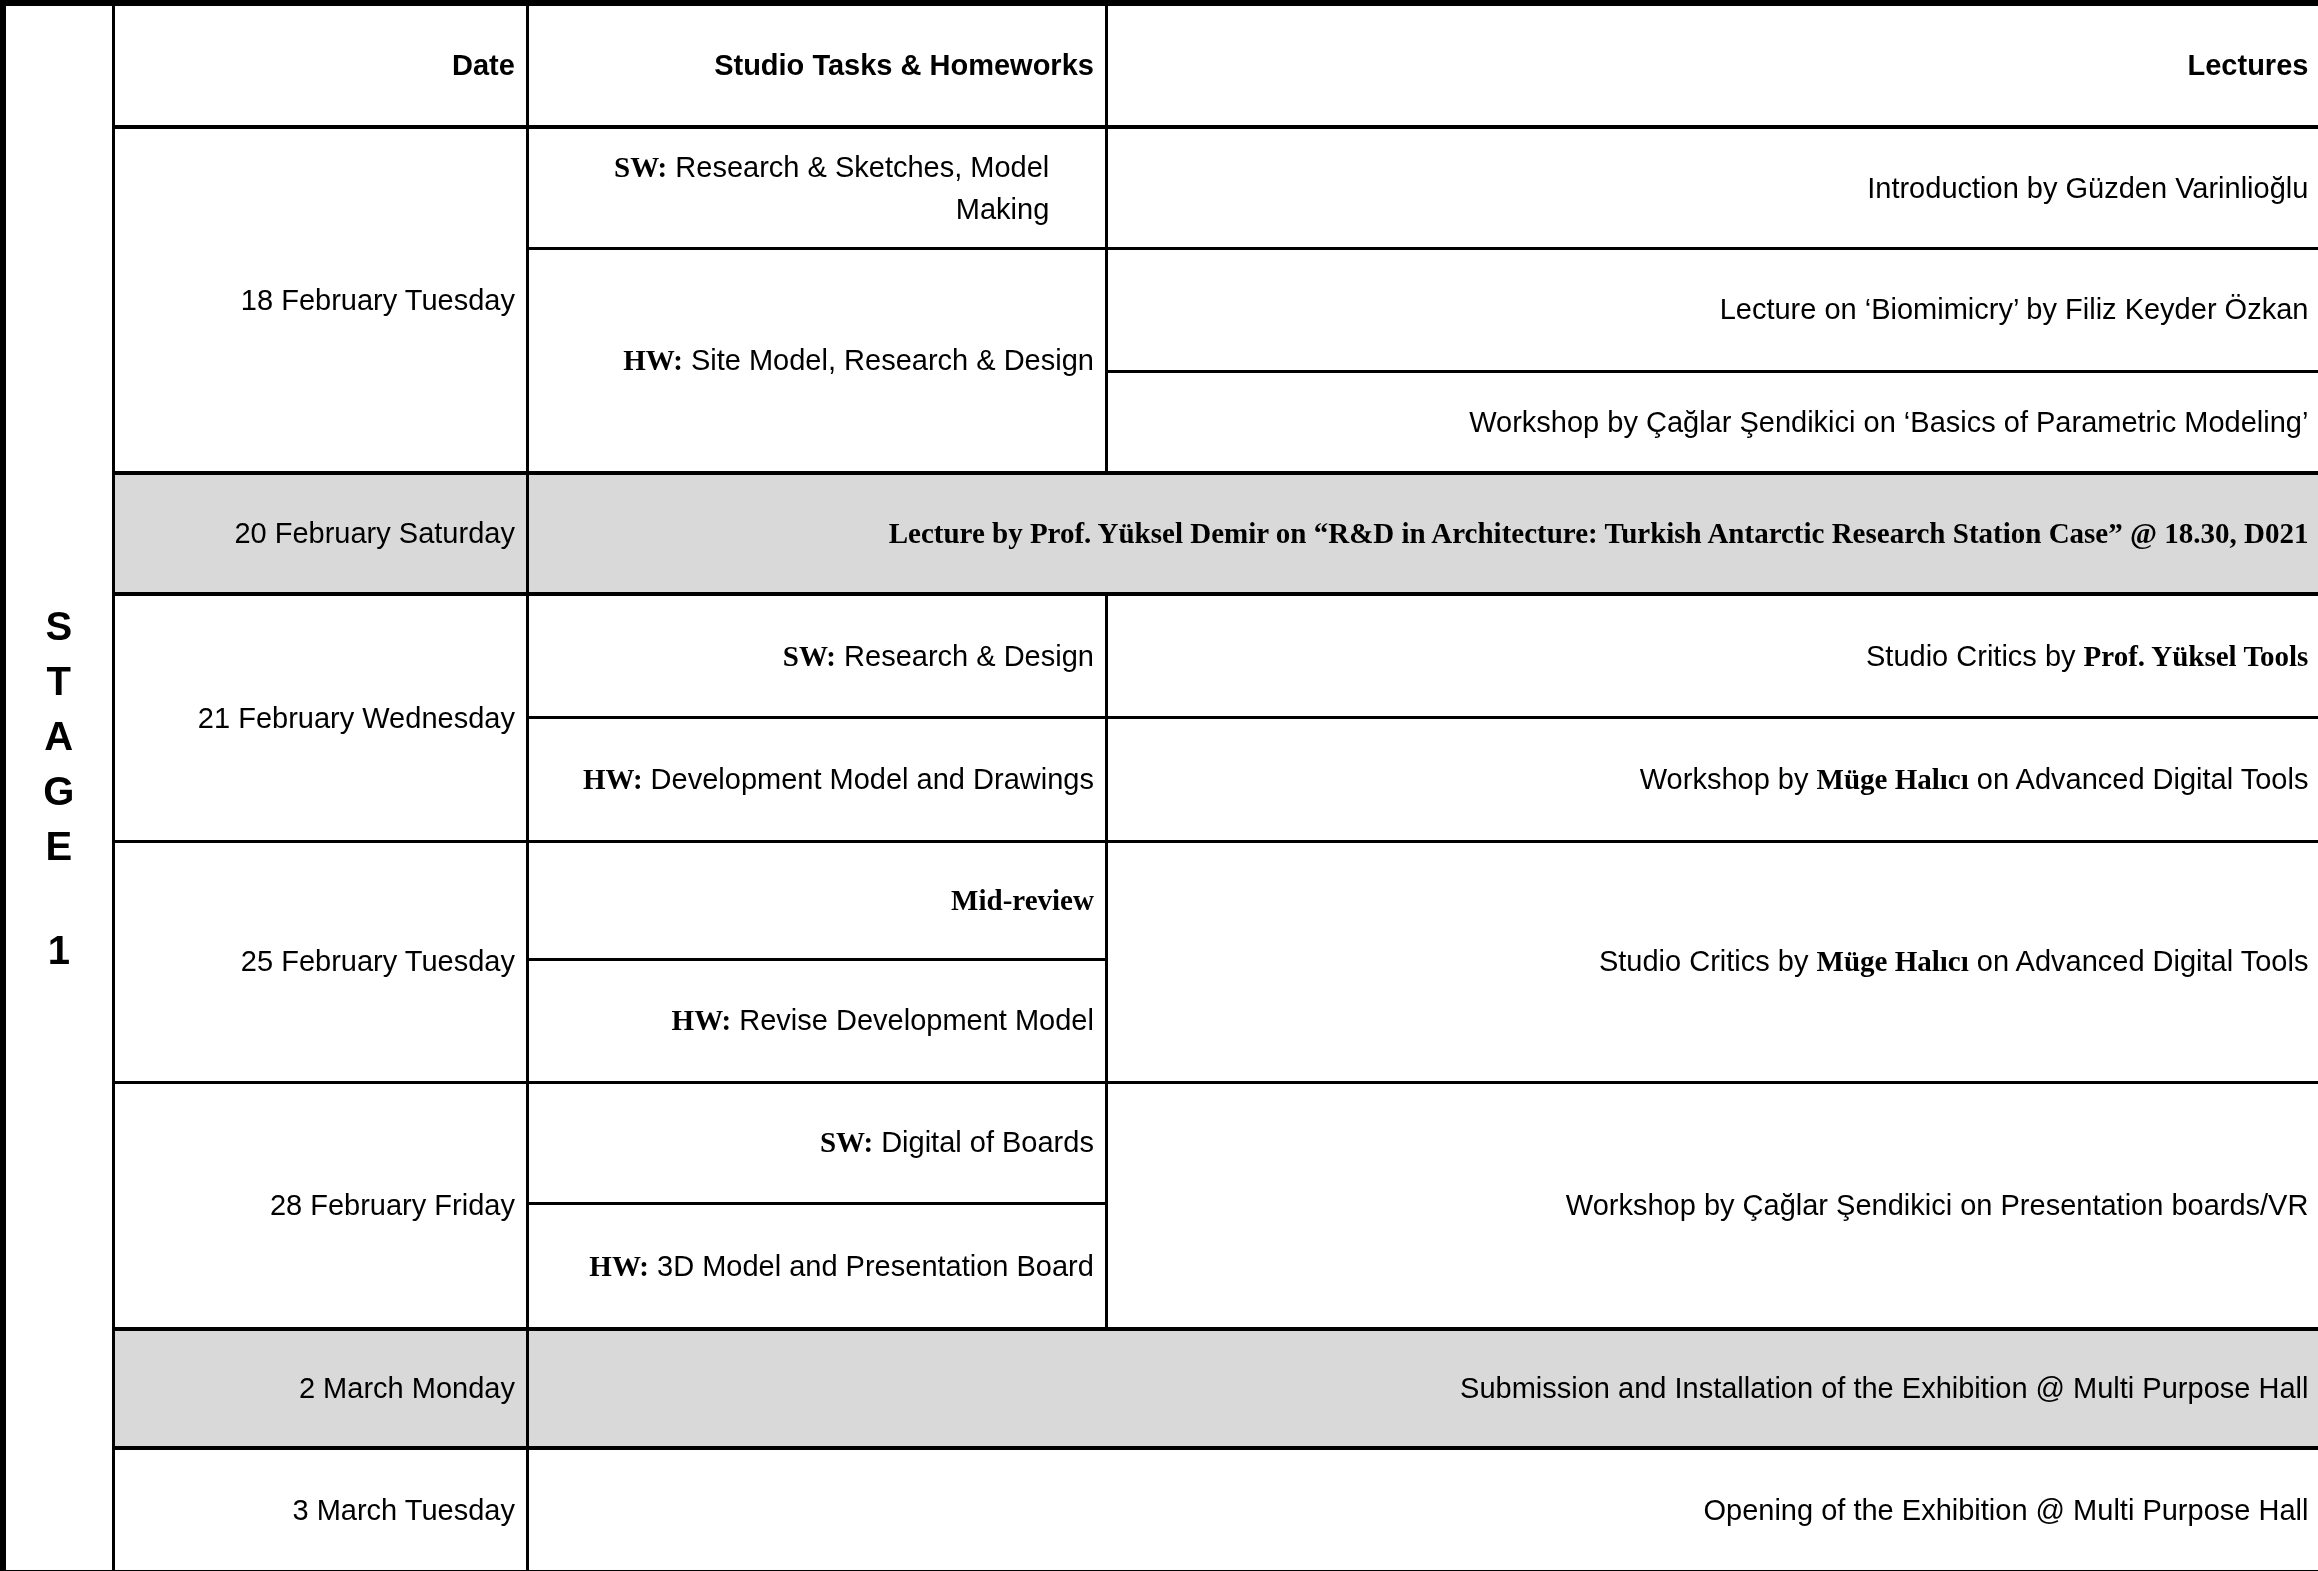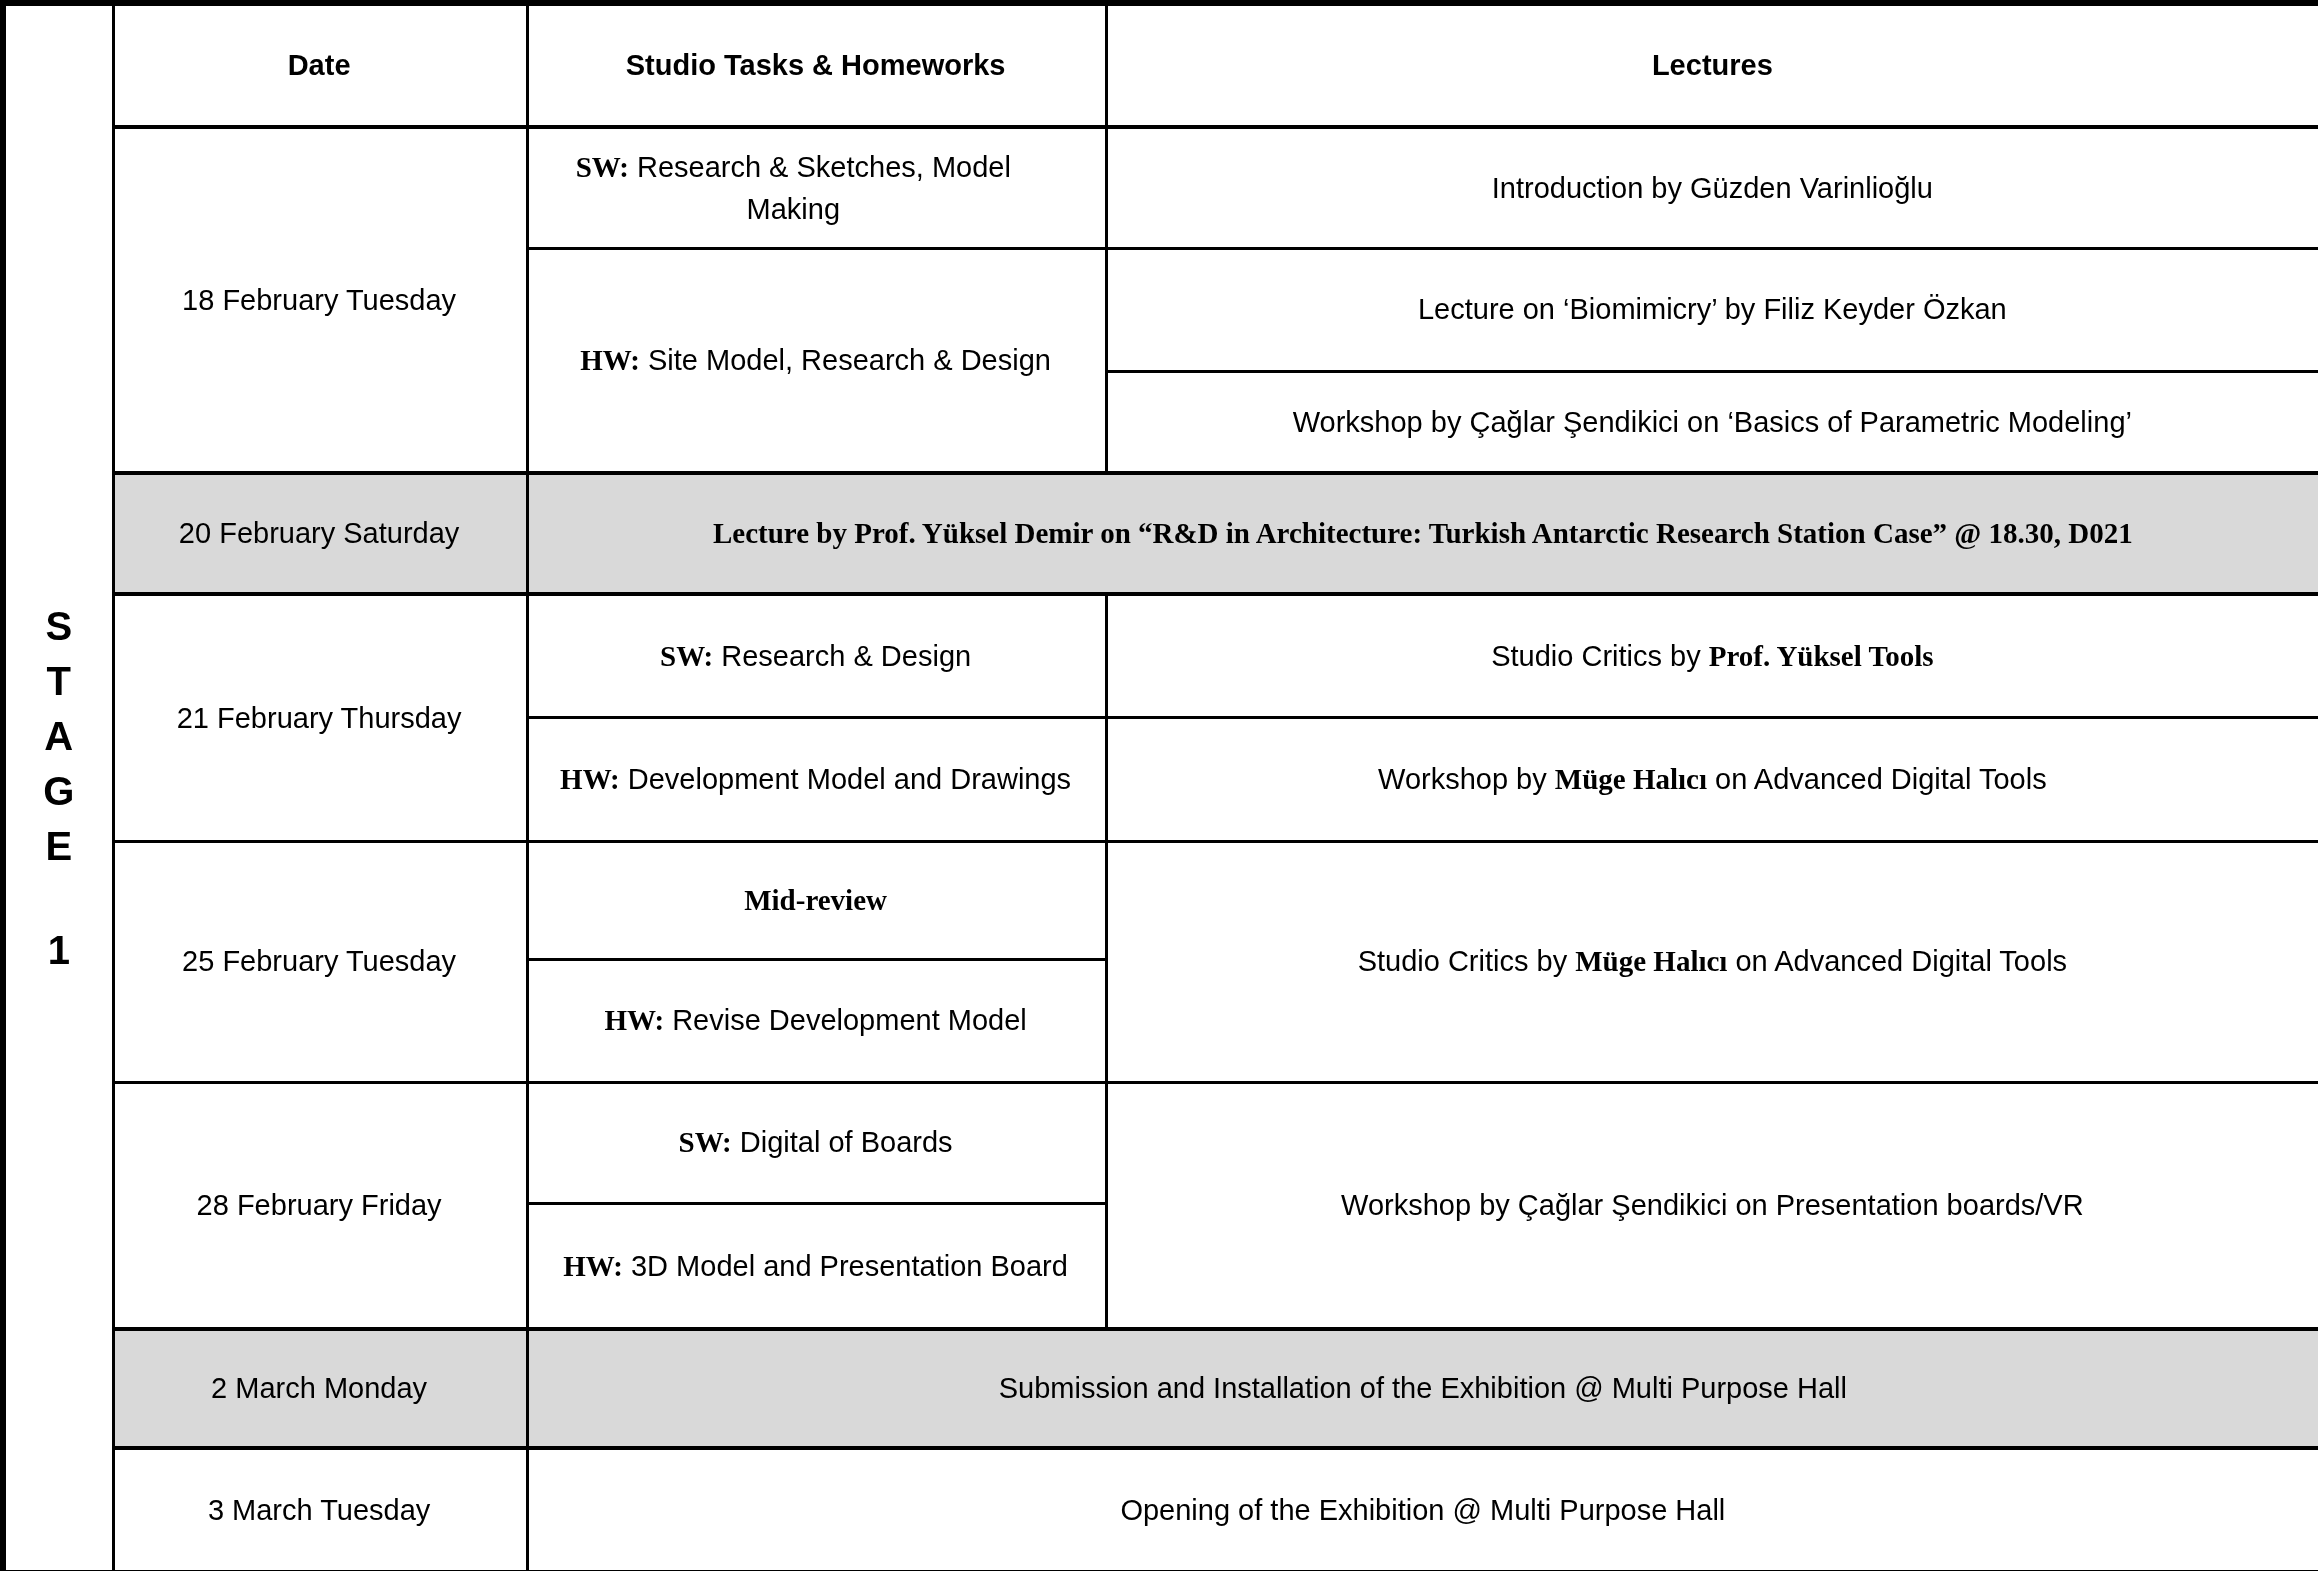--- a/index.html
+++ b/index.html
@@ -16,21 +16,21 @@
   table.sched{
     width:2319px;height:1571px;border-collapse:collapse;table-layout:fixed;
     border:6.2px solid var(--border);
   }
   col.c-stage{width:110px;}
   col.c-date{width:414px;}
   col.c-tasks{width:579px;}
   col.c-lect{width:1216px;}
   td,th{
     border:3.5px solid var(--border);
-    vertical-align:middle;text-align:center;
+    vertical-align:middle;text-align:right;
     padding:3.5px 10.6px 3.5px 8.8px;
     font-size:29px;line-height:1.45;
     font-weight:normal;overflow:hidden;
   }
   th{font-weight:bold;border-bottom-width:4.4px;}
   .b{font-weight:bold;font-family:Liberation Serif, serif;}
   tr.grey td{background:var(--grey);border-top-width:4.4px;border-bottom-width:4.4px;}
   td.event-wide{white-space:nowrap;}
   .stage-cell{
     text-align:center;vertical-align:middle;padding:0;background:var(--bg);
@@ -84,21 +84,21 @@
     <tr style="height:102px">
       <td><span>Workshop by Çağlar Şendikici on ‘Basics of Parametric Modeling’</span></td>
     </tr>
 
     <tr class="grey" style="height:121px">
       <td>20 February Saturday</td>
       <td colspan="2" class="event-wide"><span class="b">Lecture by Prof. Yüksel Demir on “R&amp;D in Architecture: Turkish Antarctic Research Station Case” @ 18.30, D021</span></td>
     </tr>
 
     <tr style="height:123px">
-      <td rowspan="2">21 February Thursday</td>
+      <td rowspan="2">21 February Wednesday</td>
       <td><span class="b">SW:</span><span> Research &amp; Design</span></td>
       <td><span>Studio Critics by </span><span class="b">Prof. Yüksel Tools</span></td>
     </tr>
     <tr style="height:124px">
       <td><span class="b">HW:</span><span> Development Model and Drawings</span></td>
       <td><span>Workshop by </span><span class="b">Müge Halıcı</span><span> on Advanced Digital Tools</span></td>
     </tr>
 
     <tr style="height:118px">
       <td rowspan="2">25 February Tuesday</td>

